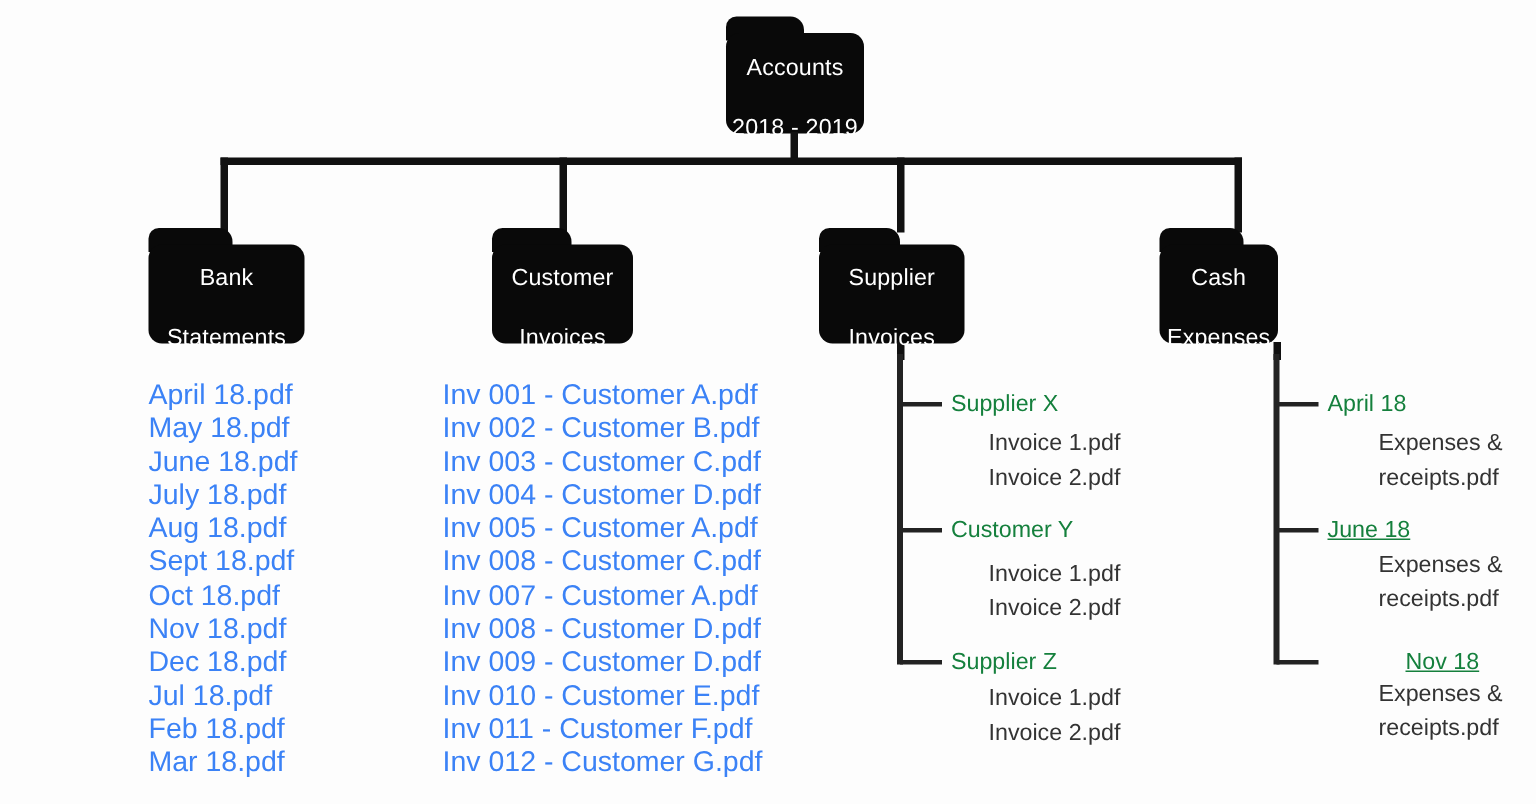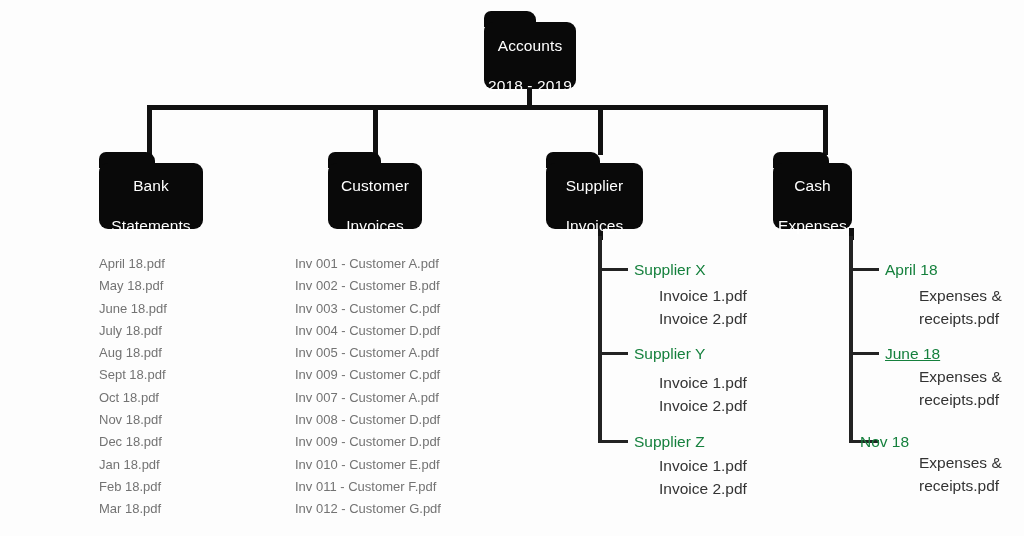--- a/index.html
+++ b/index.html
@@ -69,22 +69,22 @@
     text-align: center;
     line-height: 1.28;
     letter-spacing: 0.1px;
     z-index: 2;
   }
   .folder-label span { display: block; white-space: nowrap; margin-top: 20px; }
 
   
   .file-list {
     position: absolute;
-    color: #737373;
-    font-size: 13px;
+    color: #3b82f6;
+    font-size: 19px;
     line-height: 22.3px;
     white-space: nowrap;
   }
   .file-list div { white-space: nowrap; }
 
   .node-label {
     position: absolute;
     color: #15803d;
     font-size: 15.5px;
     line-height: 20px;
@@ -130,40 +130,40 @@
   <div class="file-list" style="left:99px; top:253px;">
     <div>April 18.pdf</div>
     <div>May 18.pdf</div>
     <div>June 18.pdf</div>
     <div>July 18.pdf</div>
     <div>Aug 18.pdf</div>
     <div>Sept 18.pdf</div>
     <div>Oct 18.pdf</div>
     <div>Nov 18.pdf</div>
     <div>Dec 18.pdf</div>
-    <div>Jan 18.pdf</div>
+    <div>Jul 18.pdf</div>
     <div>Feb 18.pdf</div>
     <div>Mar 18.pdf</div>
   </div>
 
   <div class="folder" style="left:328px; top:152px; width:94px; height:77px; font-size:15.5px;">
     <div class="folder-tab" style="width:53px;"></div>
     <div class="folder-body"></div>
     <div class="folder-label">
       <span>Customer</span>
       <span>Invoices</span>
     </div>
   </div>
   <div class="file-list" style="left:295px; top:253px;">
     <div>Inv 001 - Customer A.pdf</div>
     <div>Inv 002 - Customer B.pdf</div>
     <div>Inv 003 - Customer C.pdf</div>
     <div>Inv 004 - Customer D.pdf</div>
     <div>Inv 005 - Customer A.pdf</div>
-    <div>Inv 009 - Customer C.pdf</div>
+    <div>Inv 008 - Customer C.pdf</div>
     <div>Inv 007 - Customer A.pdf</div>
     <div>Inv 008 - Customer D.pdf</div>
     <div>Inv 009 - Customer D.pdf</div>
     <div>Inv 010 - Customer E.pdf</div>
     <div>Inv 011 - Customer F.pdf</div>
     <div>Inv 012 - Customer G.pdf</div>
   </div>
 
   <div class="folder" style="left:546px; top:152px; width:97px; height:77px; font-size:15.5px;">
     <div class="folder-tab" style="width:54px;"></div>
@@ -178,21 +178,21 @@
   <div class="conn stub" style="position:absolute; left:600px; top:268px; width:28px;"></div>
   <div class="conn stub" style="position:absolute; left:600px; top:352px; width:28px;"></div>
   <div class="conn stub" style="position:absolute; left:600px; top:440px; width:28px;"></div>
 
   <div class="node-label" style="left:634px; top:260px;">Supplier X</div>
   <div class="leaf-label" style="left:659px; top:285px;">
     <div>Invoice 1.pdf</div>
     <div>Invoice 2.pdf</div>
   </div>
 
-  <div class="node-label" style="left:634px; top:344px;">Supplier Y</div>
+  <div class="node-label" style="left:634px; top:344px;">Customer Y</div>
   <div class="leaf-label" style="left:659px; top:372px;">
     <div>Invoice 1.pdf</div>
     <div>Invoice 2.pdf</div>
   </div>
 
   <div class="node-label" style="left:634px; top:432px;">Supplier Z</div>
   <div class="leaf-label" style="left:659px; top:455px;">
     <div>Invoice 1.pdf</div>
     <div>Invoice 2.pdf</div>
   </div>
@@ -216,19 +216,19 @@
     <div>Expenses &amp;</div>
     <div>receipts.pdf</div>
   </div>
 
   <div class="node-label" style="left:885px; top:344px;text-decoration:underline;">June 18</div>
   <div class="leaf-label" style="left:919px; top:366px;">
     <div>Expenses &amp;</div>
     <div>receipts.pdf</div>
   </div>
 
-  <div class="node-label" style="left:860px; top:432px;">Nov 18</div>
+  <div class="node-label" style="left:937px; top:432px;text-decoration:underline;">Nov 18</div>
   <div class="leaf-label" style="left:919px; top:452px;">
     <div>Expenses &amp;</div>
     <div>receipts.pdf</div>
   </div>
 
 </div>
 
 </body></html>

